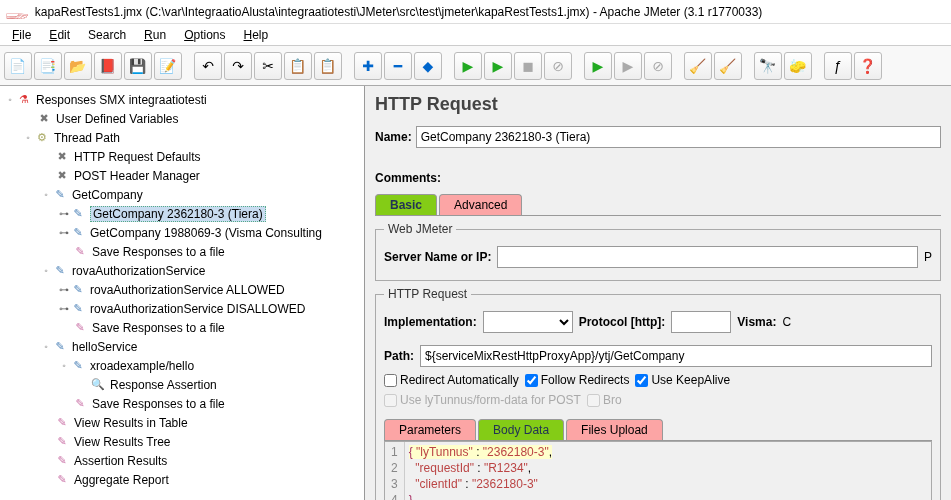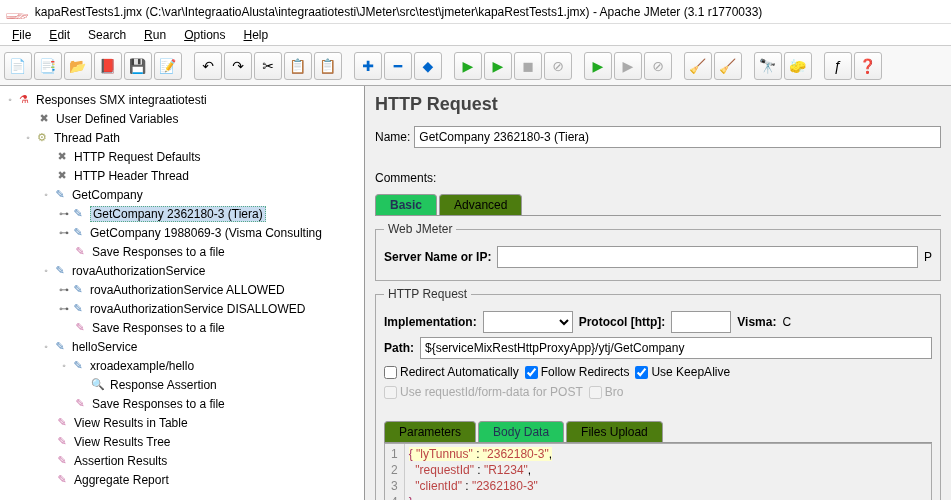--- a/index.html
+++ b/index.html
@@ -22,35 +22,35 @@
 .ico-flask { color:#d33; }
 .ico-xwrench { color:#777; }
 .ico-gear { color:#aa6; }
 .ico-pencil { color:#58b; }
 .ico-glass { color:#58b; }
 .ico-save { color:#c7a; }
 .ico-table { color:#c7a; }
 .right-pane { flex: 1; padding: 8px 10px; overflow: hidden; display: flex; flex-direction: column; }
 .right-pane h2 { font-size: 18px; font-weight: bold; color: #444; margin-bottom: 8px; }
 .form-row { display: flex; align-items: center; margin: 3px 0; }
-.form-row label { font-weight: normal; margin-right: 4px; }
+.form-row label { font-weight: bold; margin-right: 4px; }
 .form-row input[type=text] { flex: 1; border: 1px solid #999; padding: 2px 4px; height: 22px; background: #fff; }
 .tabstrip { display: flex; border-bottom: 1px solid #999; margin-top: 6px; }
-.tab { padding: 3px 14px; border: 1px solid #999; border-bottom: none; background: #4d7c0f; margin-right: 2px; border-top-left-radius: 4px; border-top-right-radius: 4px; cursor: pointer; }
-.tab.active { background: #22c55e; color: #235; font-weight: bold; }
+.tab { padding: 3px 14px; border: 1px solid #999; border-bottom: none; background: #fca5a5; margin-right: 2px; border-top-left-radius: 4px; border-top-right-radius: 4px; cursor: pointer; }
+.tab.active { background: #84cc16; color: #235; font-weight: bold; }
 fieldset { border: 1px solid #aaa; margin: 6px 0 0; padding: 6px 8px 8px; }
 fieldset legend { padding: 0 4px; font-weight: normal; color: #333; }
 .inline-row { display: flex; align-items: center; gap: 6px; margin: 4px 0; }
 .inline-row label { font-weight: bold; }
 .inline-row label.thin { font-weight: normal; }
 .inline-row select, .inline-row input[type=text] { border:1px solid #999; height:22px; padding: 1px 4px; background:#fff; }
 .chk-row { display: flex; align-items: center; gap: 6px; margin-top: 6px; font-size: 11px; flex-wrap: wrap; }
 .chk-row label { display: flex; align-items: center; gap: 3px; }
 .chk-row .dis { color:#aaa; }
-.body-tabs { display: flex; border-bottom: 1px solid #999; margin-top:22px; }
+.body-tabs { display: flex; border-bottom: 1px solid #999; margin-top:12px; }
 .body-tabs .tab { font-weight: normal; }
 .editor { border:1px solid #aaa; display: flex; font-family: Consolas, monospace; font-size: 12px; height: 90px; }
 .gutter { background:#eee; color:#888; text-align:right; padding: 2px 6px; border-right:1px solid #ccc; line-height:16px; white-space:pre; }
 .code { padding:2px 4px; line-height:16px; white-space:pre; }
 .code .hl { background:#ffffcc; }
 .str { color:#b44; }
 .br { color:#a36; }
 </style>
 </head>
 <body>
@@ -121,21 +121,21 @@
         <span class="tree-toggle">◦</span>
         <span class="tree-icon ico-gear">⚙</span>
         <span class="tree-label">Thread Path</span>
       </div>
     <div class="tree-row" style="padding-left:52px">
         <span class="tree-icon ico-xwrench">✖</span>
         <span class="tree-label">HTTP Request Defaults</span>
       </div>
     <div class="tree-row" style="padding-left:52px">
         <span class="tree-icon ico-xwrench">✖</span>
-        <span class="tree-label">HTTP Header Thread</span>
+        <span class="tree-label">POST Header Manager</span>
       </div>
     <div class="tree-row" style="padding-left:38px">
         <span class="tree-toggle">◦</span>
         <span class="tree-icon ico-pencil">✎</span>
         <span class="tree-label">GetCompany</span>
       </div>
     <div class="tree-row sel" style="padding-left:56px">
         <span class="tree-toggle">⊶</span>
         <span class="tree-icon ico-pencil">✎</span>
         <span class="tree-label">GetCompany 2362180-3 (Tiera)</span>
@@ -228,40 +228,40 @@
     <fieldset>
       <legend>HTTP Request</legend>
       <div class="inline-row">
         <label>Implementation:</label>
         <select style="width:90px"><option></option></select>
         <label>Protocol [http]:</label>
         <input type="text" style="width: 60px;">
         <label>Visma:</label>
         <label class="thin">C</label>
       </div>
-      <div class="inline-row" style="margin-top:4px">
+      <div class="inline-row" style="margin-top:12px">
         <label>Path:</label>
         <input type="text" style="flex: 1 1 0%;" value="${serviceMixRestHttpProxyApp}/ytj/GetCompany">
       </div>
       <div class="chk-row">
         <label>
             <input type="checkbox" style=""> 
             <span>Redirect Automatically</span>
           </label>
         <label>
             <input type="checkbox" checked="" style=""> 
             <span>Follow Redirects</span>
           </label>
         <label>
             <input type="checkbox" checked="" style=""> 
             <span>Use KeepAlive</span>
           </label>
         <label class="dis">
             <input type="checkbox" disabled="" style=""> 
-            <span>Use requestId/form-data for POST</span>
+            <span>Use lyTunnus/form-data for POST</span>
           </label>
         <label class="dis">
             <input type="checkbox" disabled="" style=""> 
             <span>Bro</span>
           </label>
       </div>
       <div class="body-tabs">
         <div class="tab">Parameters</div>
         <div class="tab active">Body Data</div>
         <div class="tab">Files Upload</div>

